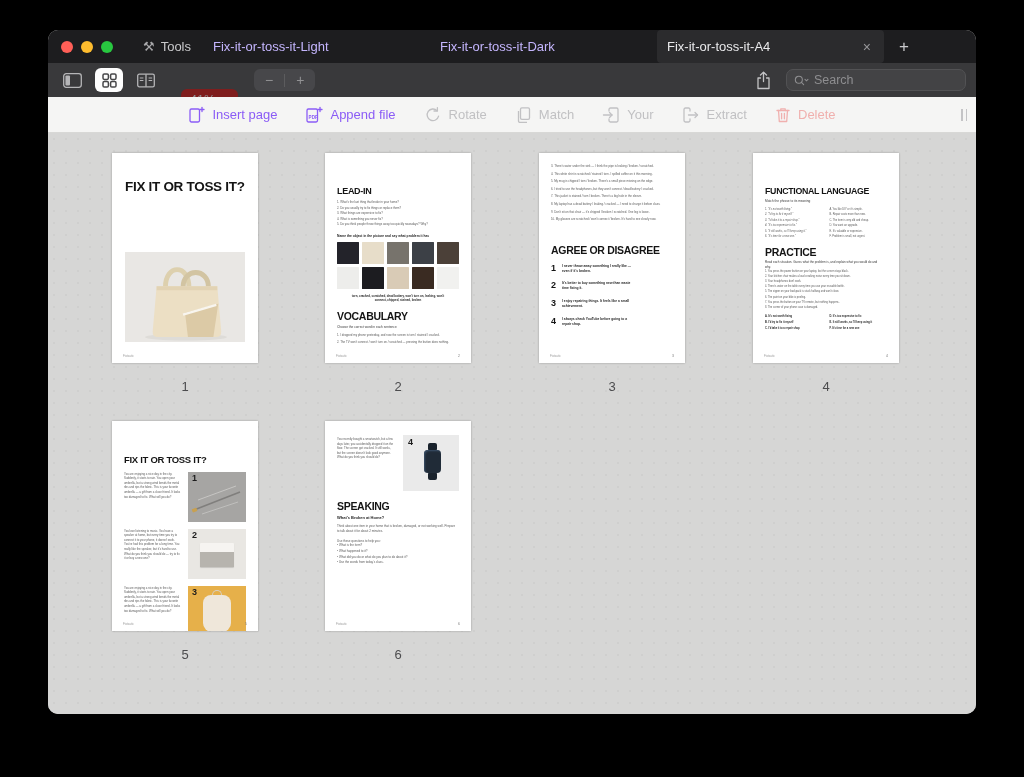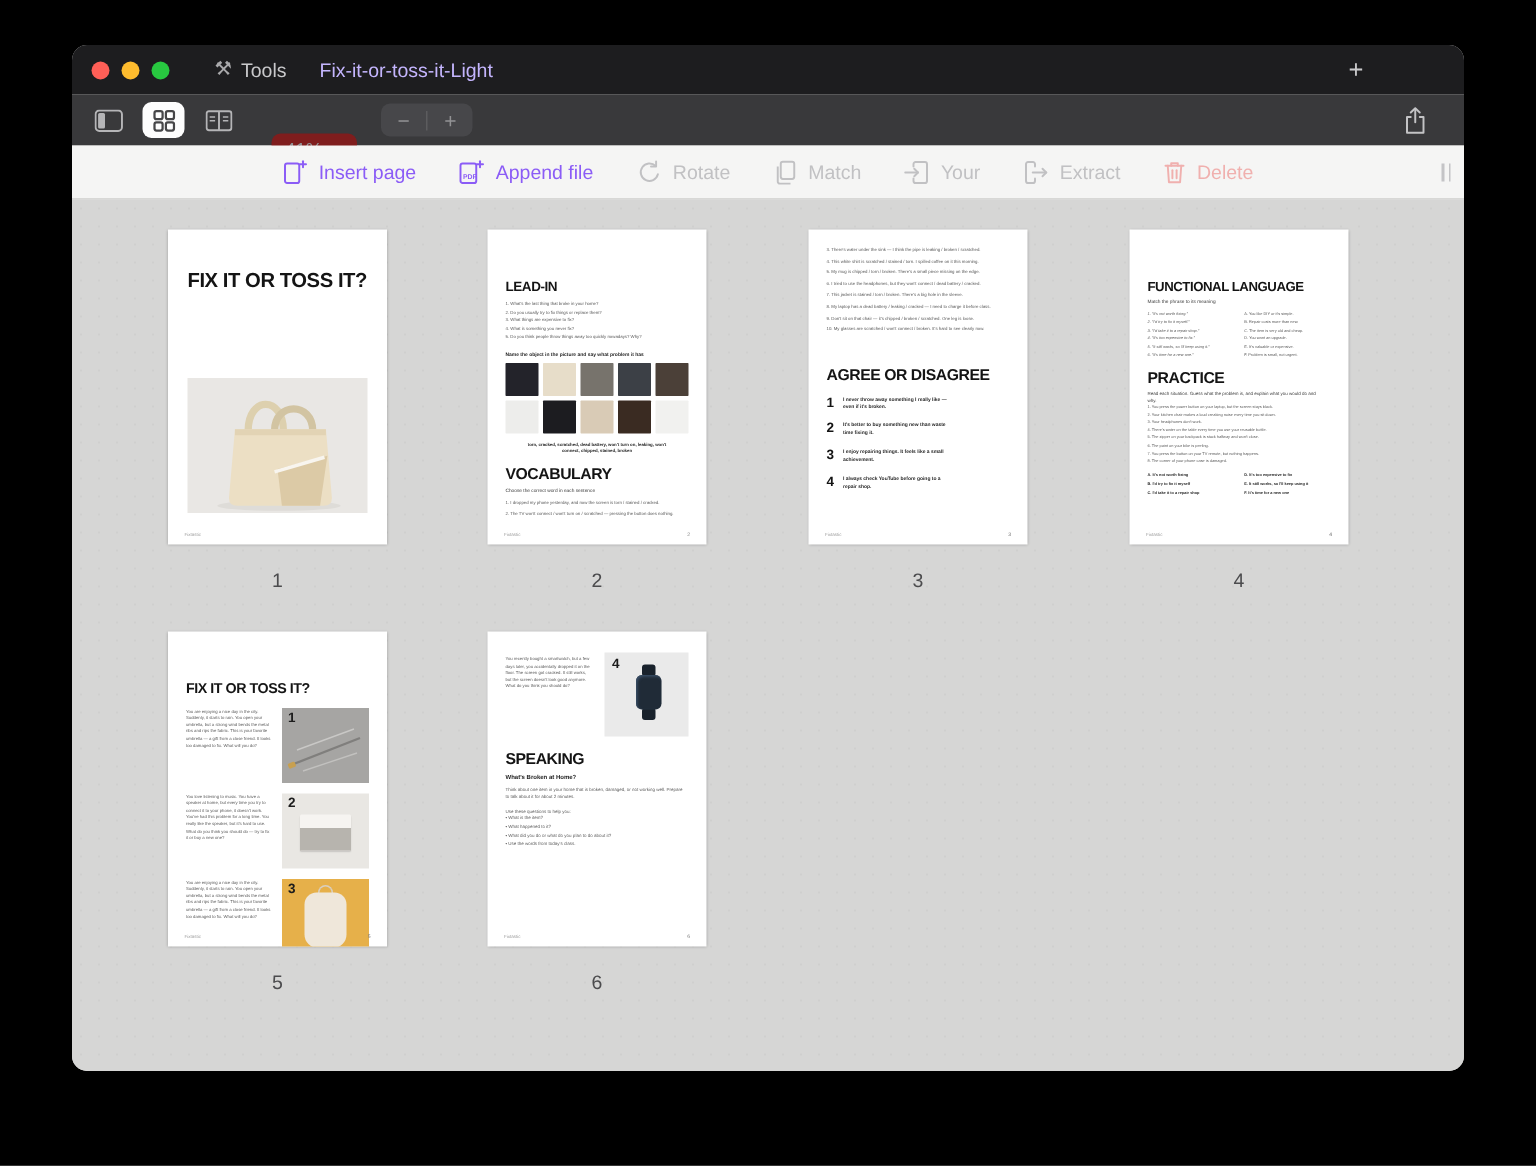--- a/index.html
+++ b/index.html
@@ -144,20 +144,27 @@
       <span class="tl green"></span>
     </div>
     <div class="tools-btn">
       <span class="tools-glyph">⚒</span>
       <span>Tools</span>
     </div>
     <div class="tabs">
       <div class="tab">
         <span>Fix-it-or-toss-it-Light</span>
       </div>
+      <div class="tab">
+        <span>Fix-it-or-toss-it-Dark</span>
+      </div>
+      <div class="tab active">
+        <span>Fix-it-or-toss-it-A4</span>
+        <span class="tab-close">×</span>
+      </div>
     </div>
     <div class="newtab">+</div>
   </div>
 
   <div class="toolbar2">
     <div class="viewbtn">
       <svg width="19" height="15" viewBox="0 0 19 15">
         <rect x="0.7" y="0.7" width="17.6" height="13.6" rx="2.5" fill="none" stroke="#b5b5b7" stroke-width="1.3"></rect>
         <rect x="2.4" y="2.4" width="4.6" height="10.2" rx="1" fill="#b5b5b7"></rect>
       </svg>
@@ -197,20 +204,30 @@
     </div>
     <div class="tb-spacer"></div>
     <div class="share-btn">
       <svg width="17" height="19" viewBox="0 0 17 19">
         <g fill="none" stroke="#c3c3c5" stroke-width="1.3" stroke-linecap="round" stroke-linejoin="round">
           <path d="M8.5 1.5v9"></path>
             <path d="M5.5 4L8.5 1.2 11.5 4"></path>
           <path d="M5.5 7H3v10.5h11V7h-2.5"></path>
         </g>
       </svg>
+    </div>
+    <div class="search-box">
+      <svg width="17" height="13" viewBox="0 0 17 13">
+        <g fill="none" stroke="#8e8e90" stroke-width="1.2" stroke-linecap="round">
+          <circle cx="5.5" cy="5.7" r="4"></circle>
+            <line x1="8.5" y1="8.7" x2="11" y2="11.2"></line>
+          <path d="M12.5 5.2l1.7 1.7 1.7-1.7"></path>
+        </g>
+      </svg>
+      <input type="text" placeholder="Search" style="">
     </div>
   </div>
 
   <div class="actionbar">
     <div class="action">
       <svg width="17" height="18" viewBox="0 0 17 18">
         <g fill="none" stroke="currentColor" stroke-width="1.3" stroke-linecap="round" stroke-linejoin="round">
           <rect x="2" y="3" width="9.5" height="13" rx="1.4"></rect>
           <line x1="14" y1="1.5" x2="14" y2="5.5"></line>
             <line x1="12" y1="3.5" x2="16" y2="3.5"></line>

